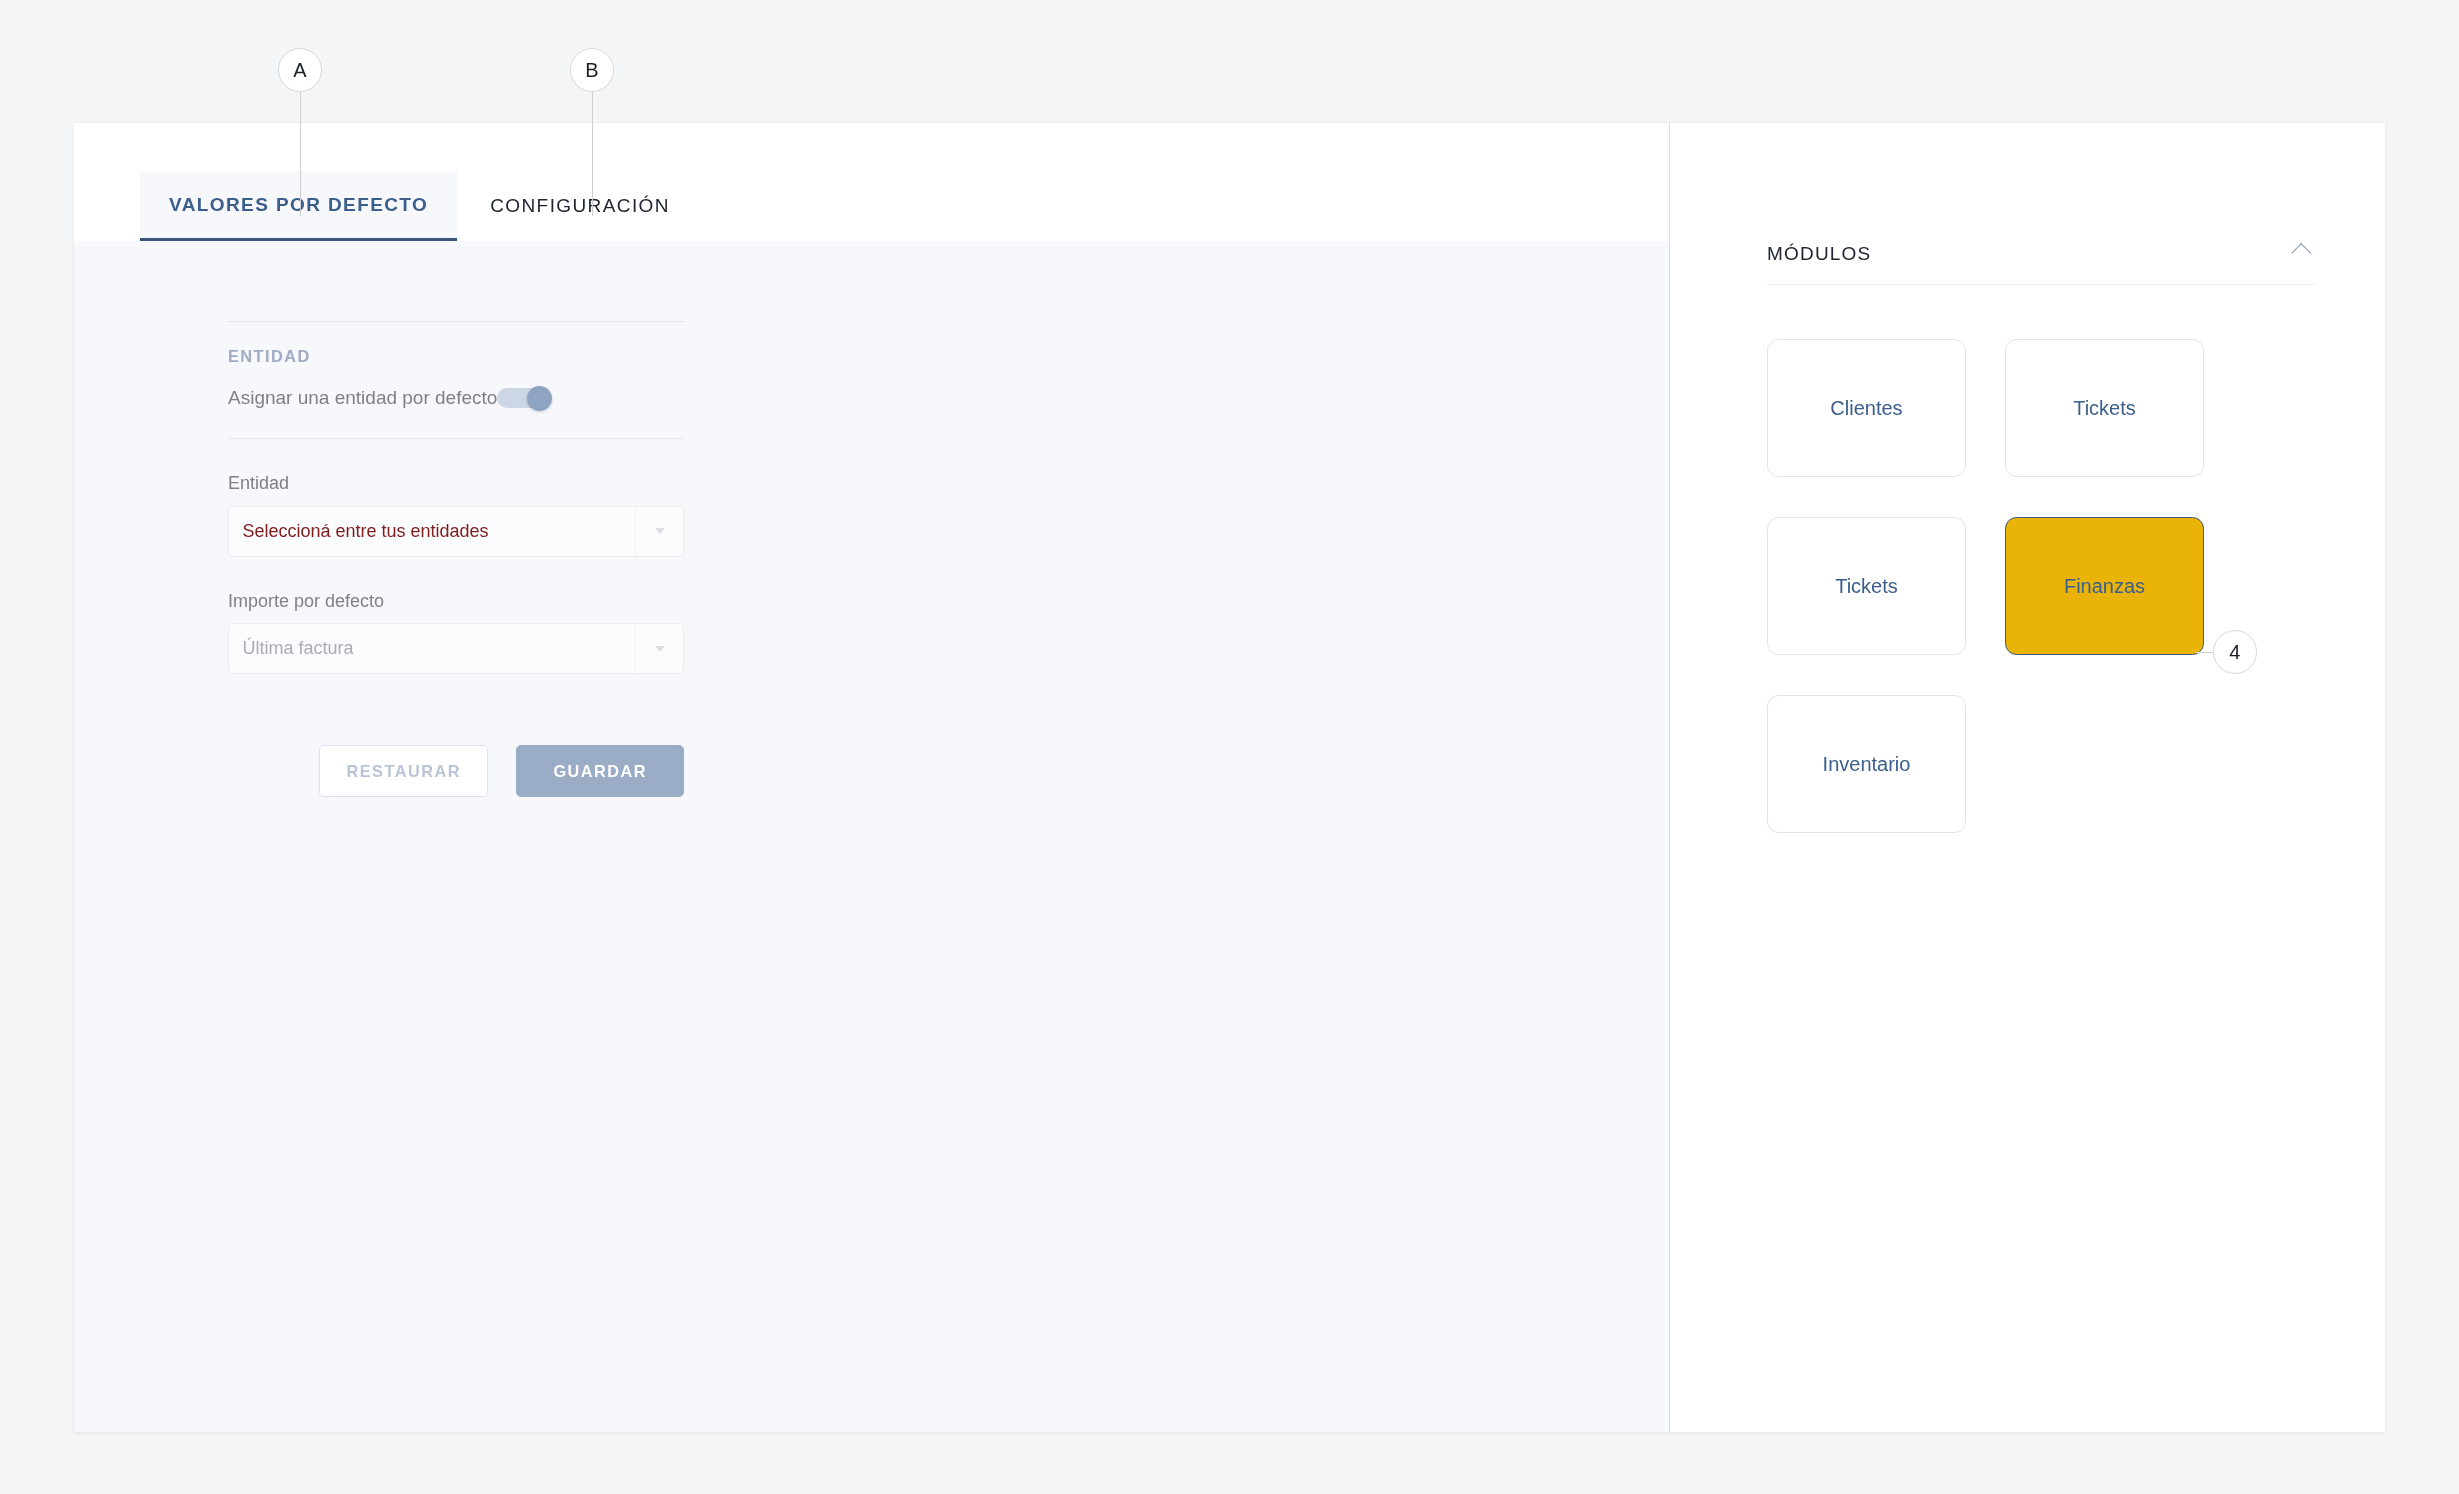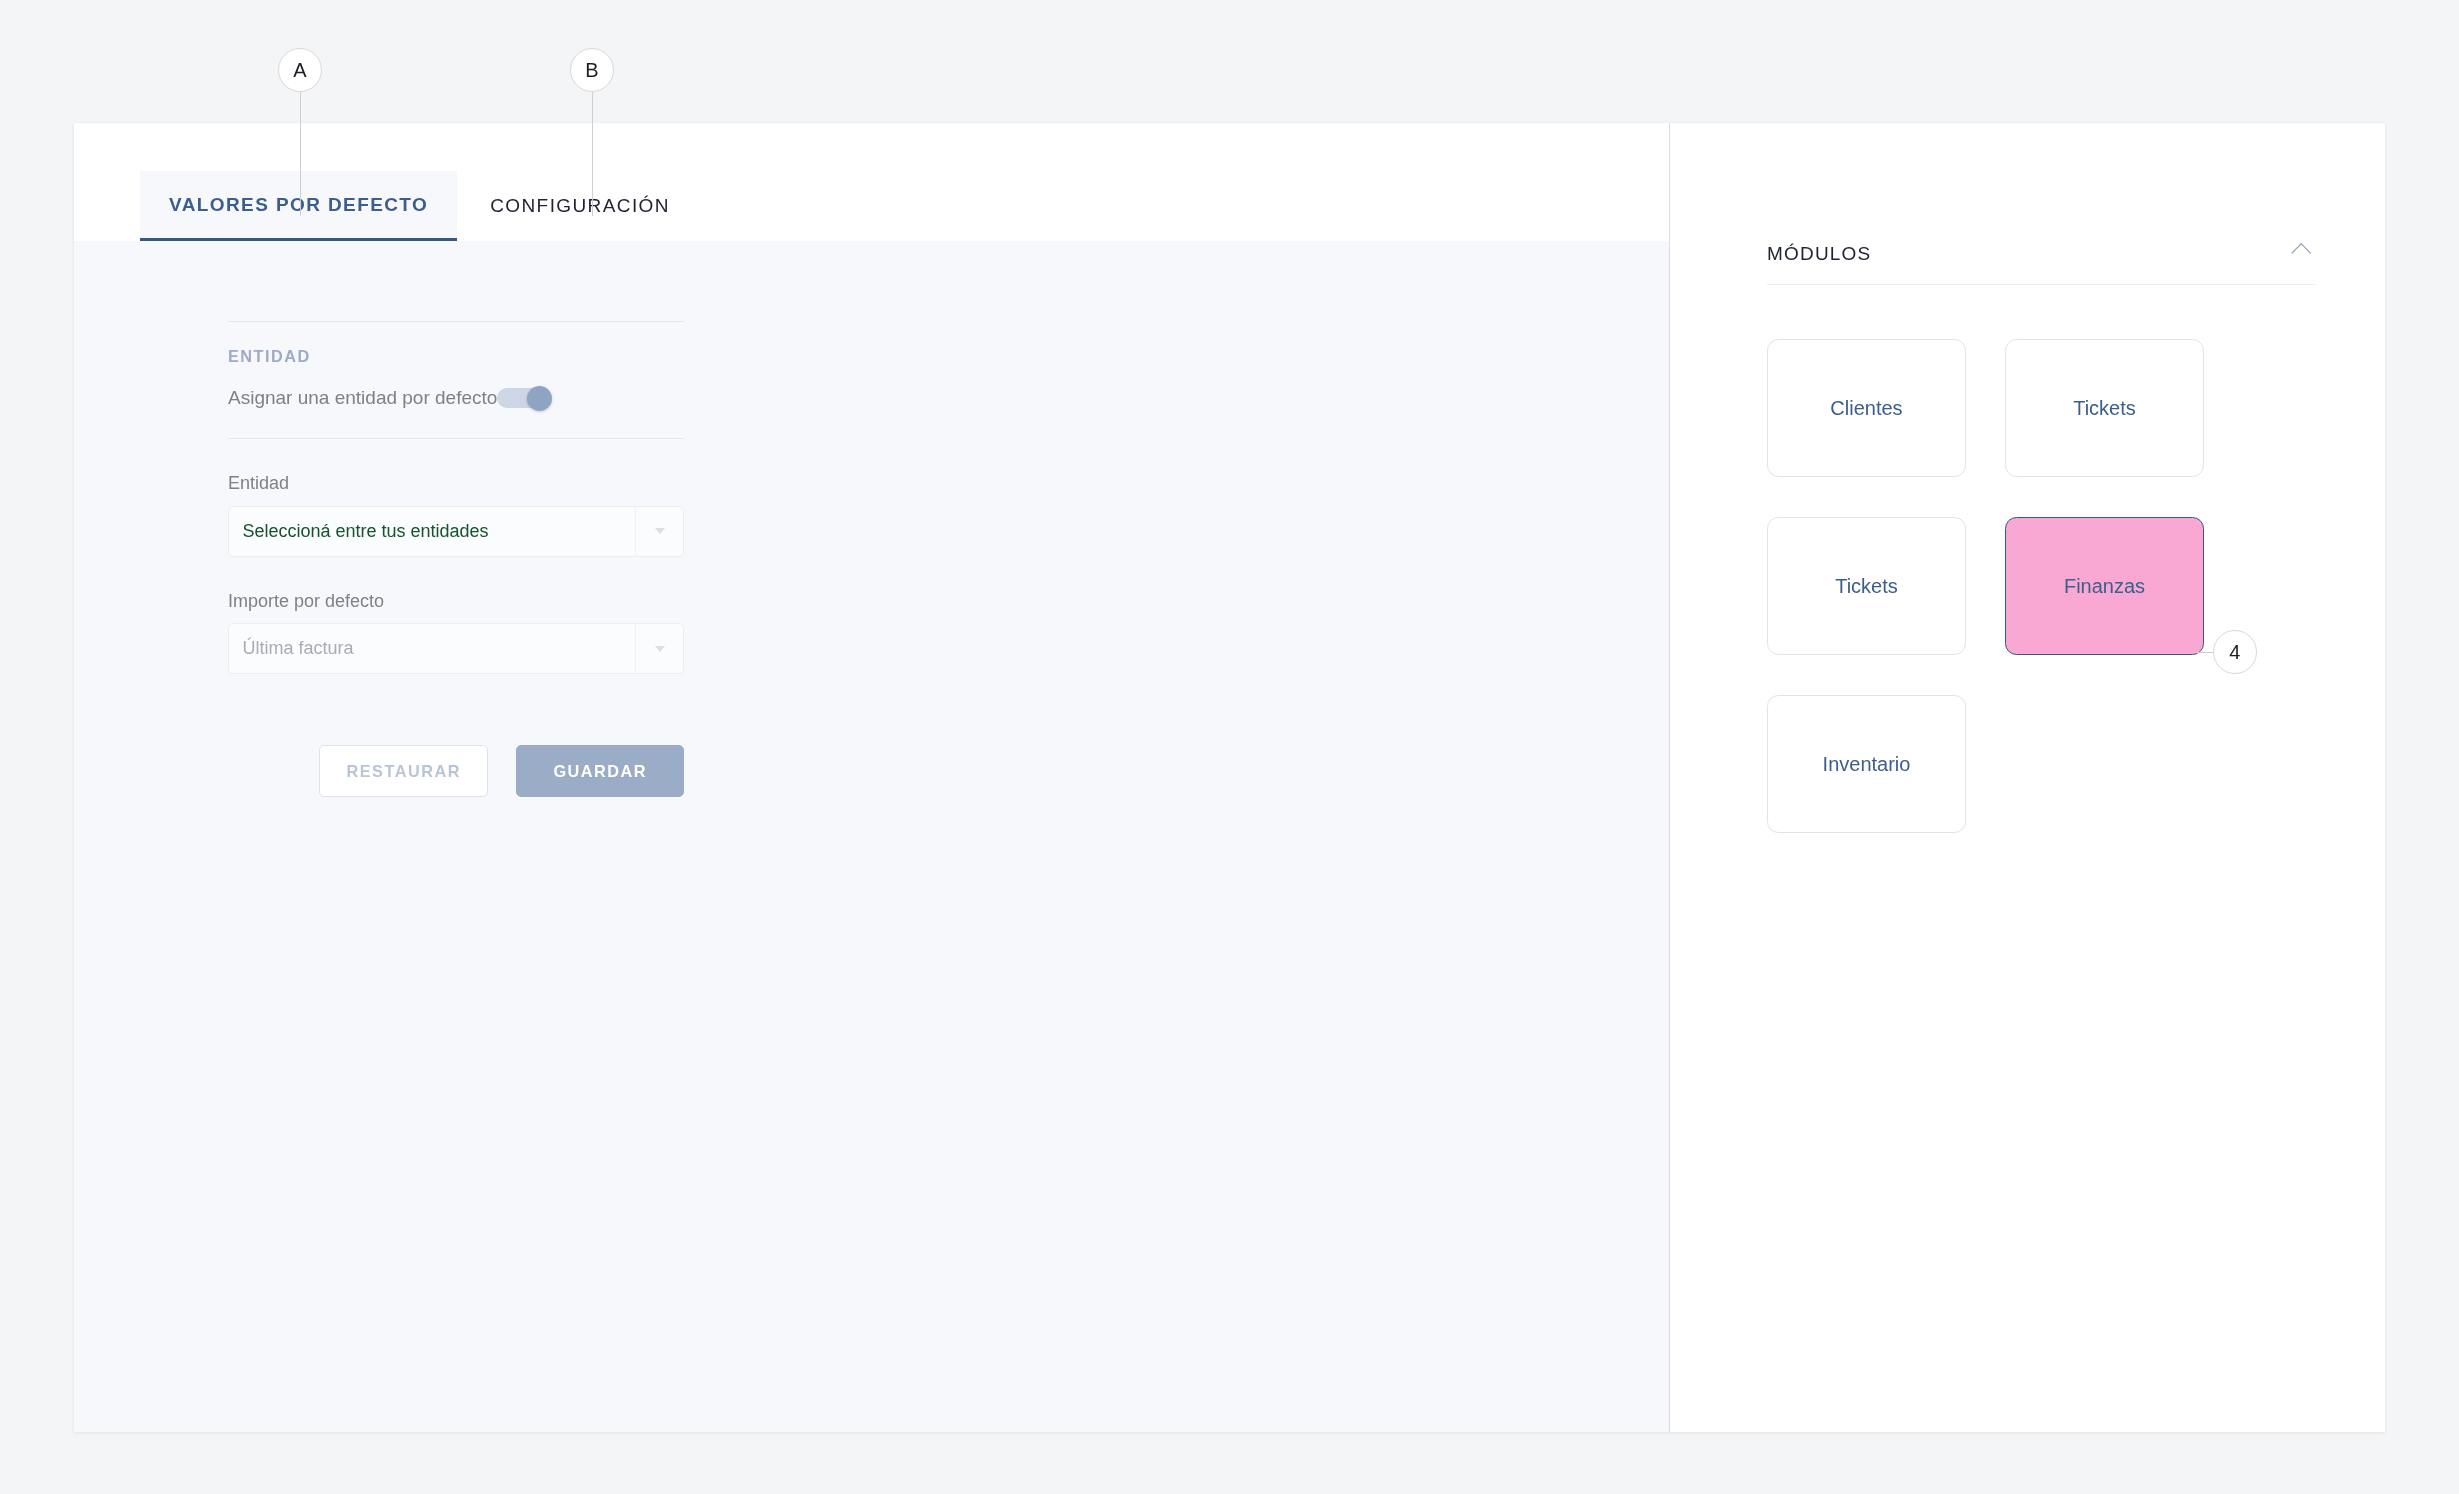--- a/index.html
+++ b/index.html
@@ -181,21 +181,21 @@
     background: #fbfcfe;
     display: flex;
     align-items: center;
     box-sizing: border-box;
     cursor: pointer;
   }
   .select .value {
     flex: 1;
     padding-left: 13.4px;
     font-size: 18px;
-    color: #14532d;
+    color: #7f1d1d;
   }
   .select .value.filled {
     color: #a9acb4;
   }
   .select .arrow-cell {
     width: 48px;
     height: 100%;
     border-left: 1px solid #f1f2f6;
     display: flex;
     align-items: center;
@@ -297,21 +297,21 @@
     display: flex;
     align-items: center;
     justify-content: center;
     font-size: 20px;
     color: #3b5e8c;
     box-sizing: border-box;
     cursor: pointer;
   }
   .mod-card.selected {
     border: 1.9px solid #36587f;
-    background: #f9a8d4;
+    background: #eab308;
   }
 </style>
 </head>
 <body>
 
 <div class="annot">
   <div class="annot-line-v" style="left: 300px; top: 91px; height: 125px;"></div>
   <div class="annot-bubble" style="left: 278px; top: 48px;">A</div>
 </div>
 

